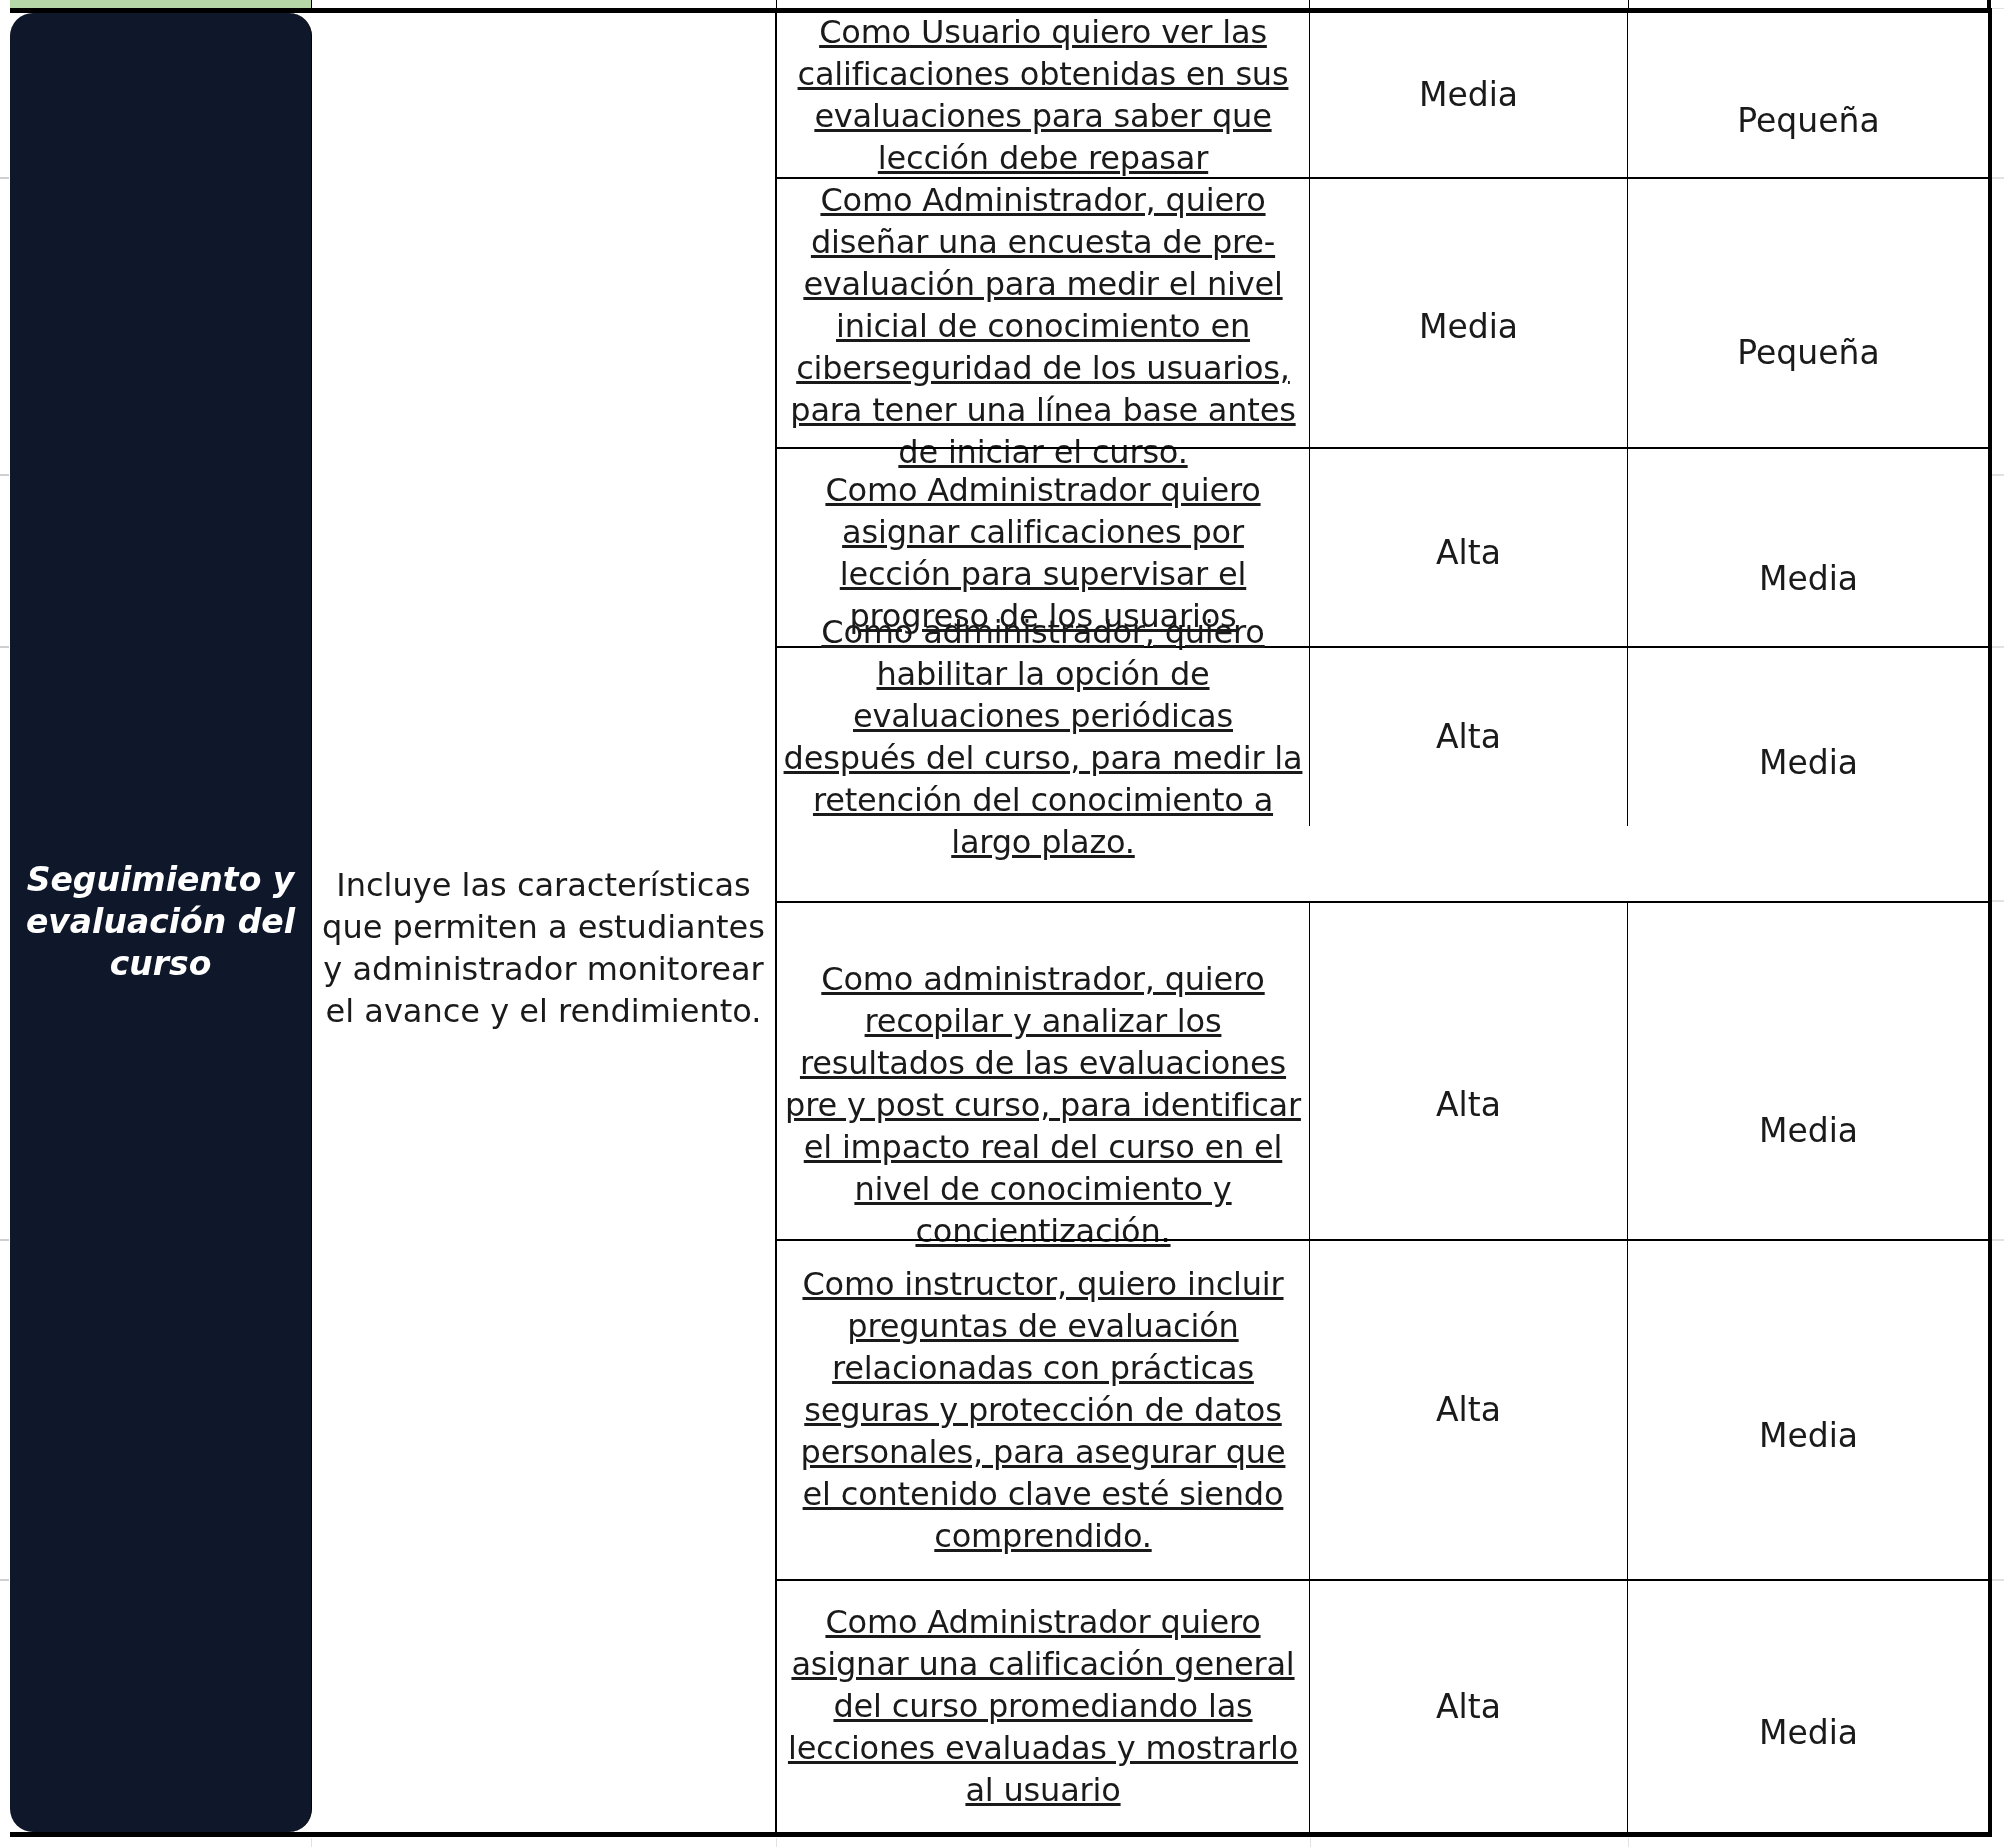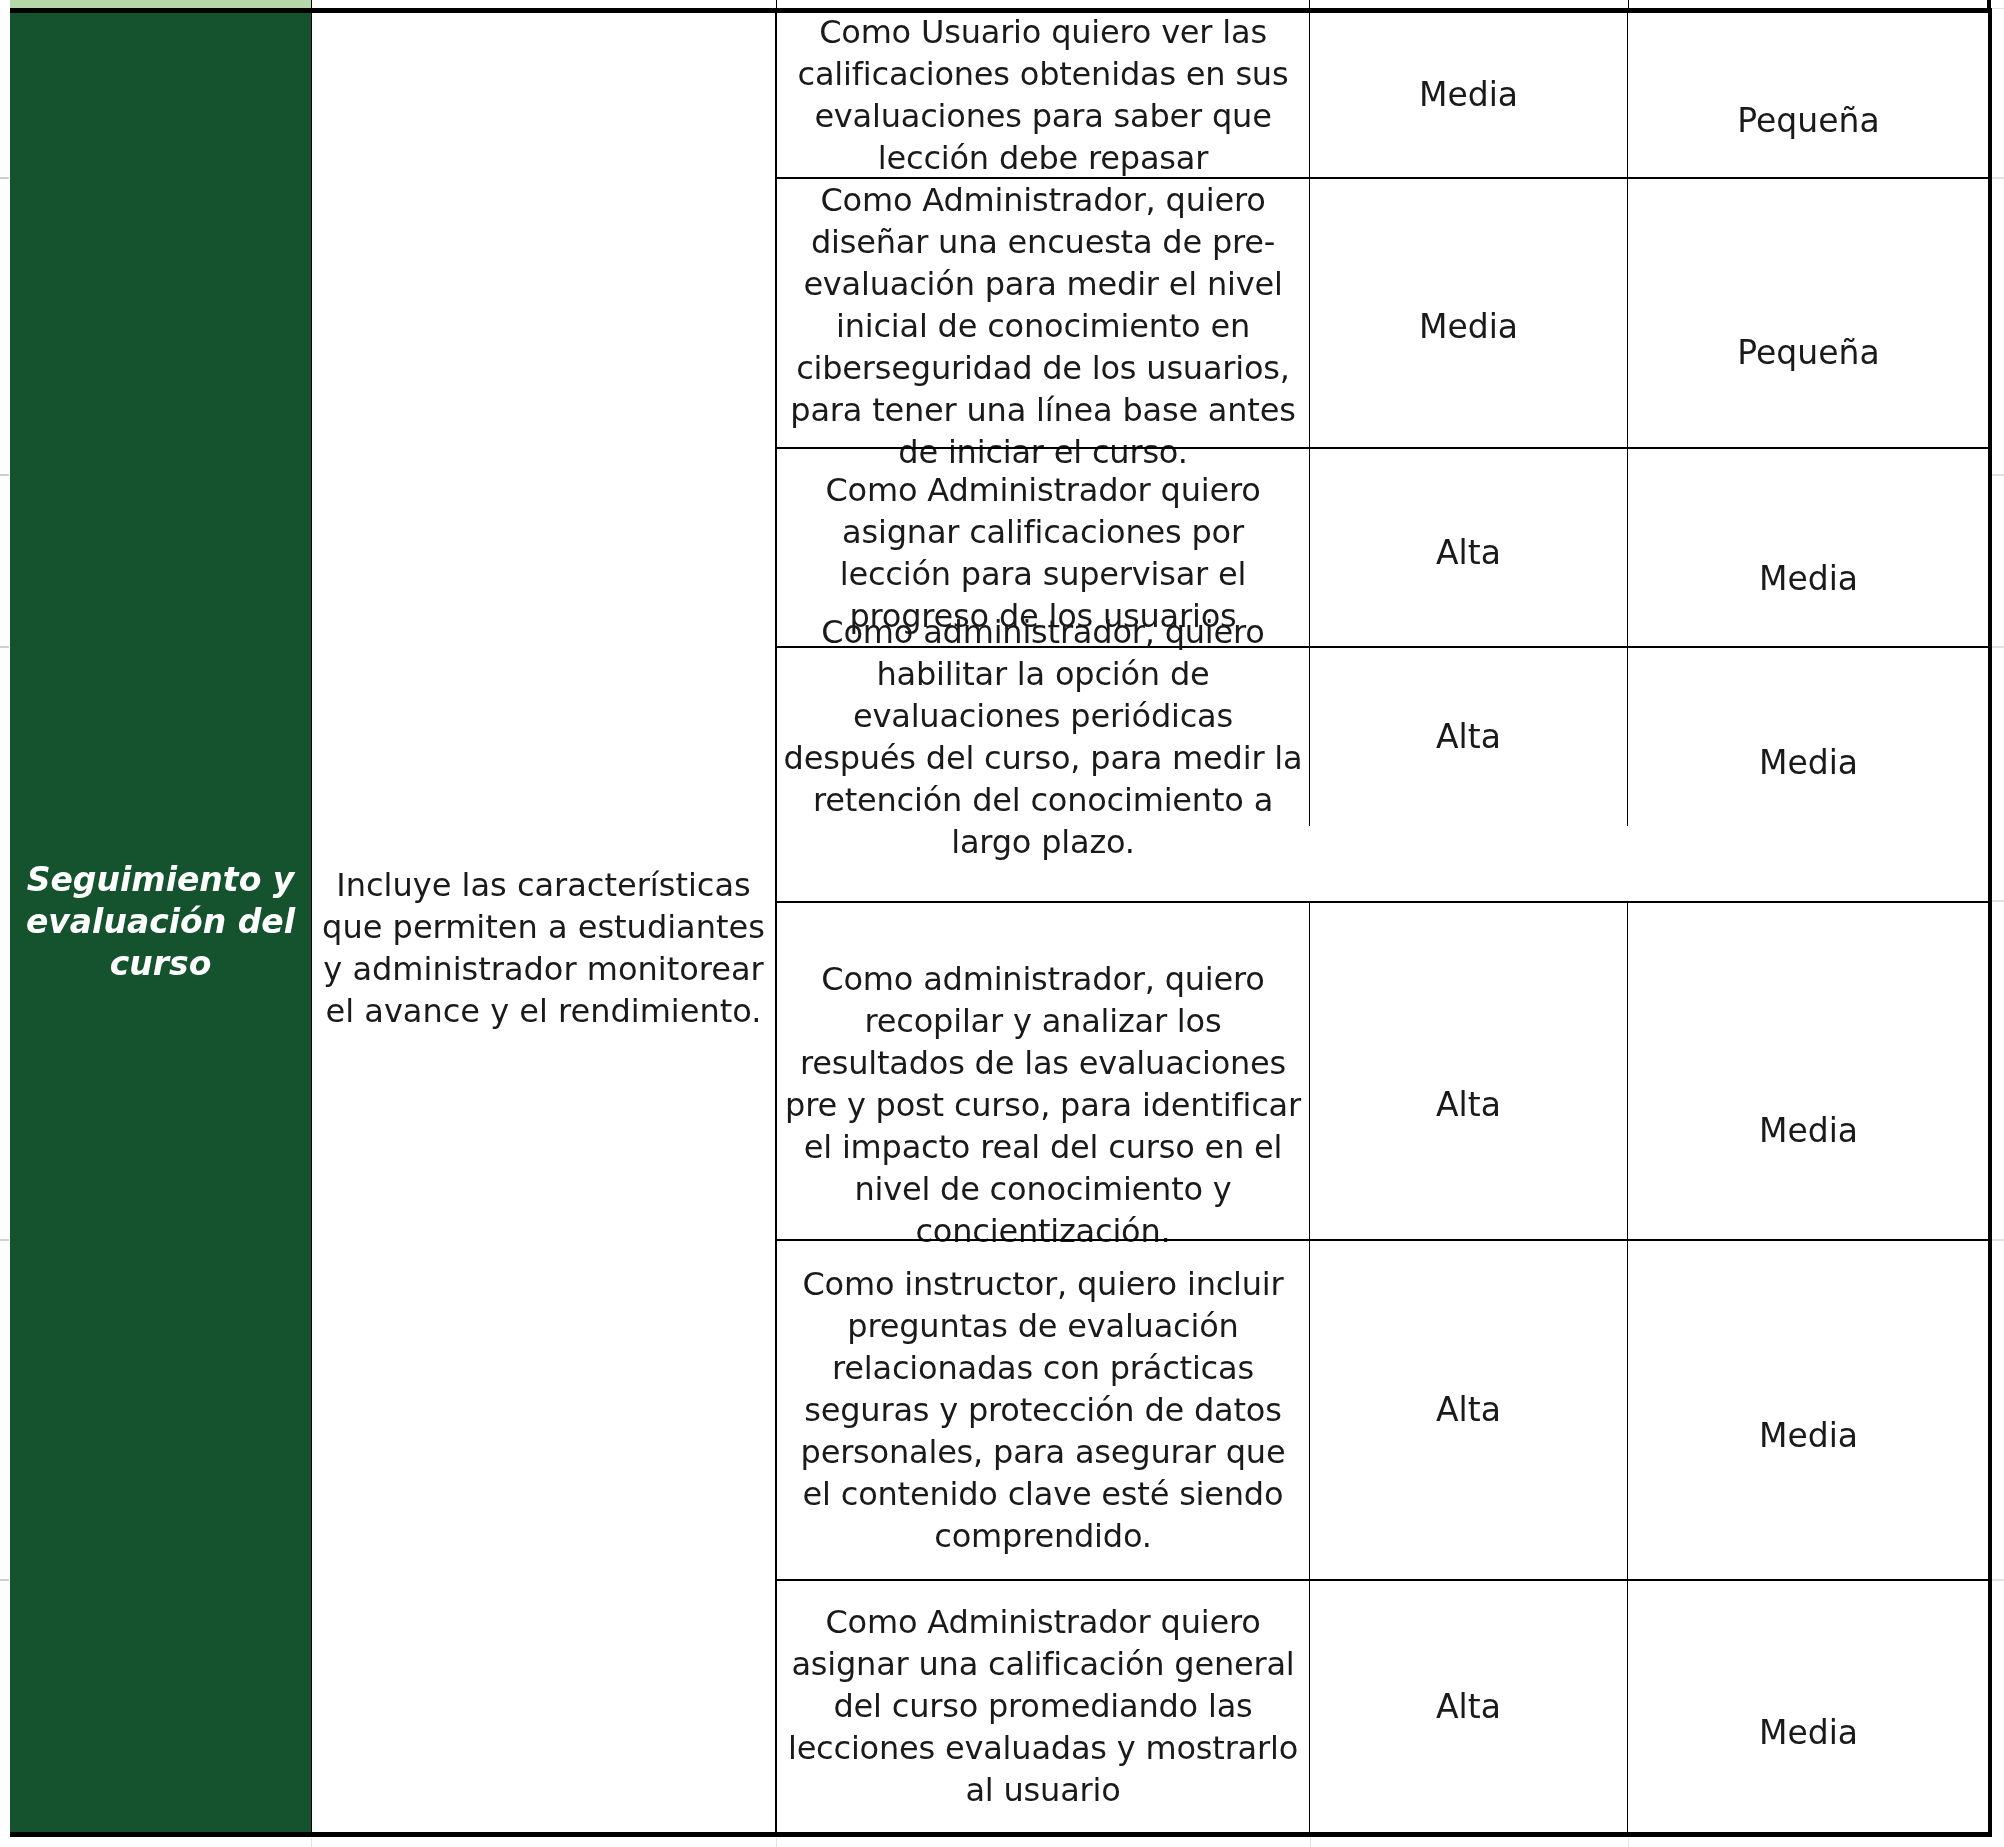--- a/index.html
+++ b/index.html
@@ -103,20 +103,21 @@
       position: absolute;
       left: 0;
       top: 0;
       width: 533px;
       height: 100%;
       border-right: 1.9px solid #000;
       font-size: 32px;
       line-height: 42px;
       padding: 0 6.3px;
       letter-spacing: -0.2px;
+      text-decoration: underline;
     }
     .row .priority {
       position: absolute;
       left: 533px;
       top: 0;
       width: 318px;
       height: 100%;
       border-right: 1.9px solid #000;
       font-size: 33px;
     }
@@ -150,21 +151,21 @@
 <div class="left-tick" style="top:1239px;"></div>
 <div class="left-tick" style="top:1579px;"></div>
 
 <div class="prev-row green" style="left:10px; width:302px;"></div>
 <div class="prev-row" style="left:312px; width:465px;"></div>
 <div class="prev-row" style="left:777px; width:533px;"></div>
 <div class="prev-row" style="left:1311px; width:318px;"></div>
 <div class="prev-row" style="left:1629px; width:362px; border-right-width:4.4px;"></div>
 
 <div class="table">
-  <div class="cell feature-cell" style="background: #14532d; color: rgb(255, 255, 255);">
+  <div class="cell feature-cell" style="background: #0f172a; color: rgb(255, 255, 255); border-radius: 23px;">
     <span>Seguimiento y evaluación del curso</span>
   </div>
   <div class="cell desc-cell">
     <span>Incluye las características que permiten a estudiantes y administrador monitorear el avance y el rendimiento.</span>
   </div>
 
   <div class="row first" style="top:0px; height:164px;">
     <div class="cell story">
         <span>Como Usuario quiero ver las calificaciones obtenidas en sus evaluaciones para saber que lección debe repasar</span>
       </div>

